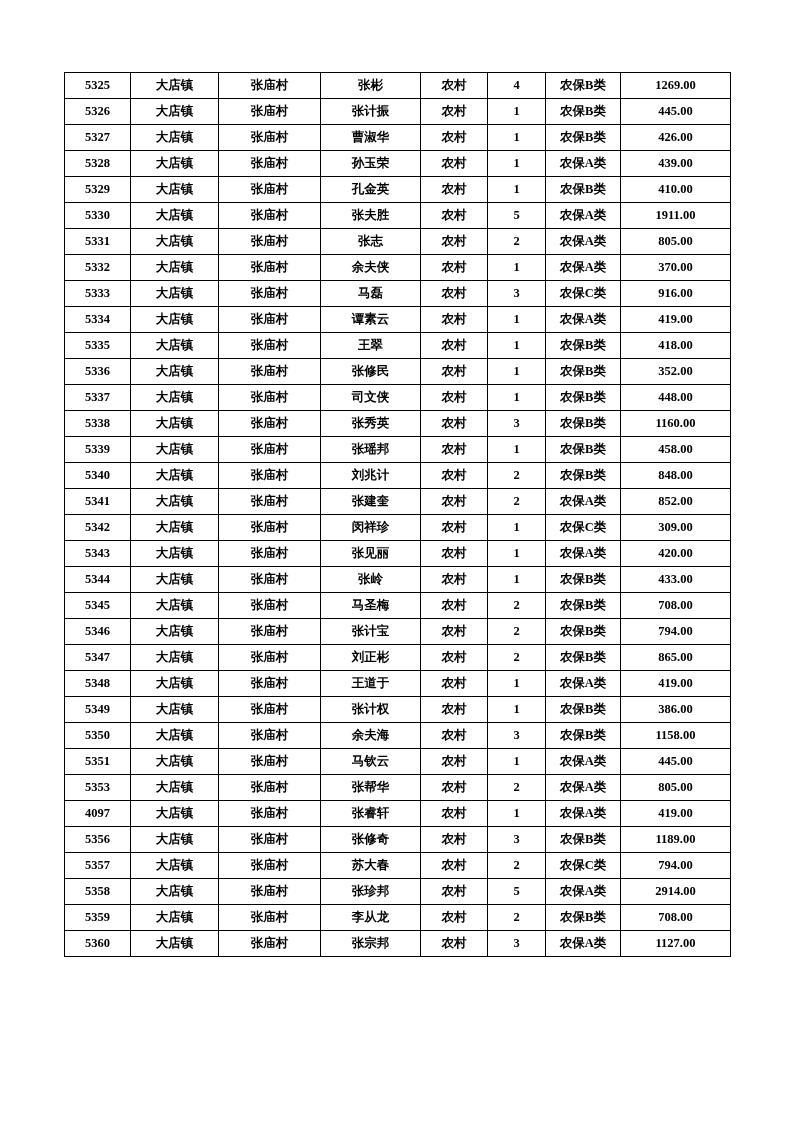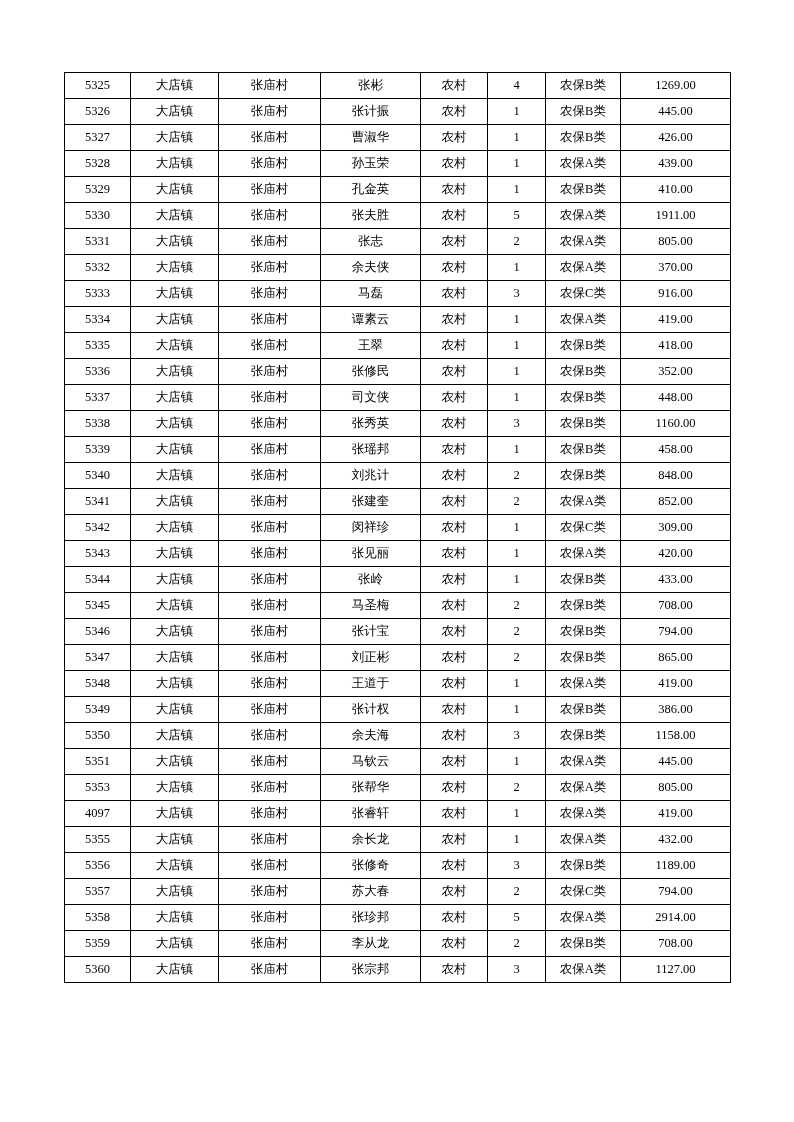--- a/index.html
+++ b/index.html
@@ -8,20 +8,21 @@
     background: #ffffff;
   }
   .page {
     position: relative;
     width: 794px;
     height: 1122px;
     background: #ffffff;
     font-family: "Liberation Serif", "DejaVu Serif", serif;
     color: #000000;
     overflow: hidden;
+    font-weight: bold;
   }
   table.data-table {
     position: absolute;
     left: 64px;
     top: 72px;
     border-collapse: collapse;
     table-layout: fixed;
     font-size: 12.5px;
   }
   table.data-table td {
@@ -342,30 +343,20 @@
           <td>4097</td>
           <td>大店镇</td>
           <td>张庙村</td>
           <td>张睿轩</td>
           <td>农村</td>
           <td>1</td>
           <td>农保A类</td>
           <td>419.00</td>
         </tr>
         <tr>
-          <td>5355</td>
-          <td>大店镇</td>
-          <td>张庙村</td>
-          <td>余长龙</td>
-          <td>农村</td>
-          <td>1</td>
-          <td>农保A类</td>
-          <td>432.00</td>
-        </tr>
-        <tr>
           <td>5356</td>
           <td>大店镇</td>
           <td>张庙村</td>
           <td>张修奇</td>
           <td>农村</td>
           <td>3</td>
           <td>农保B类</td>
           <td>1189.00</td>
         </tr>
         <tr>

